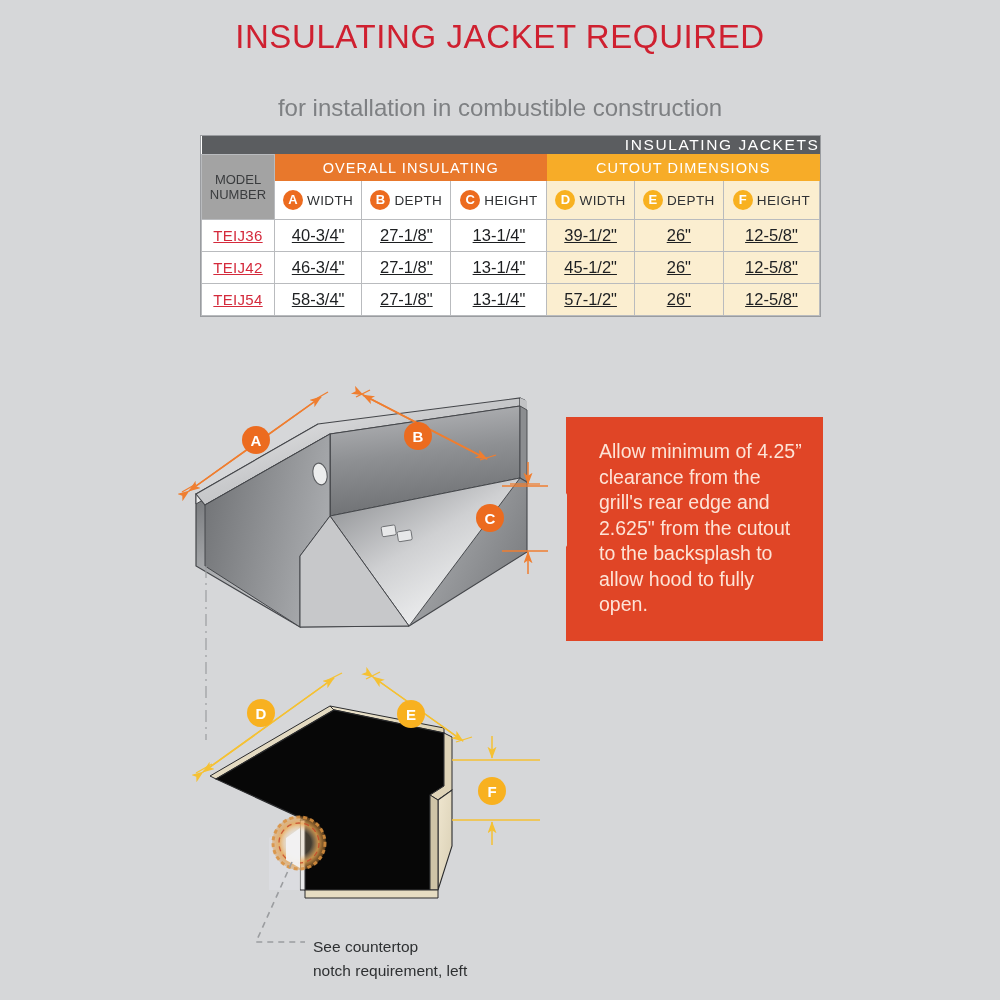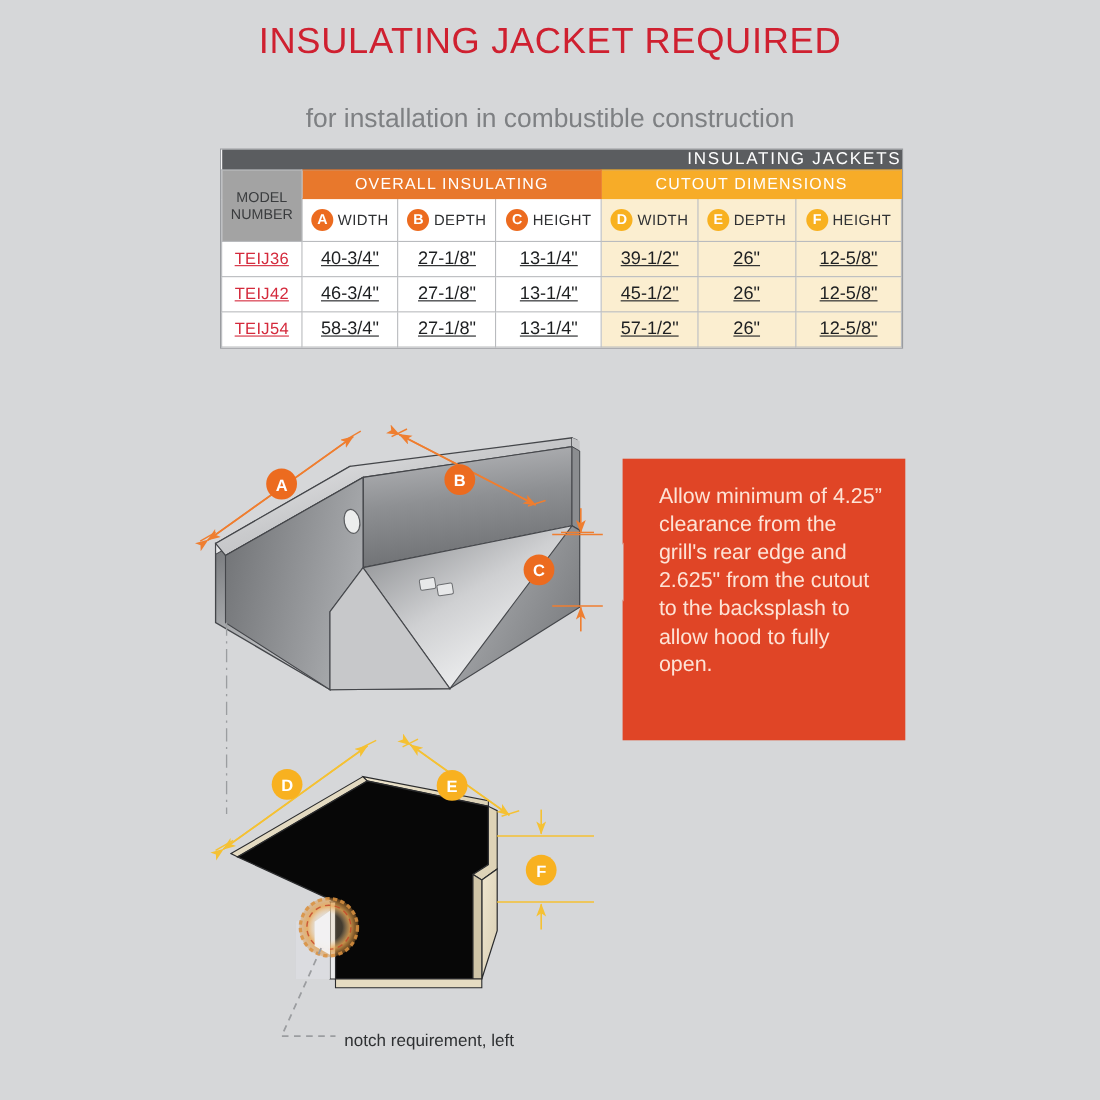--- a/index.html
+++ b/index.html
@@ -55,21 +55,21 @@
     vertical-align:middle;margin-right:4px;
   }
   .badge.o{background:#ec6b1f;}
   .badge.y{background:#f8b120;}
   .cell{height:31px;text-align:center;font-size:16.5px;color:#1d1f21;background:#fff;text-decoration:underline;}
   .cell.cut{background:#fbeed0;}
   .cell.model{color:#d42a3c;font-size:15px;letter-spacing:.3px;background:#fff;}
 
   
   .callout{
-    position:absolute;left:566px;top:417px;width:257px;height:256px;
+    position:absolute;left:566px;top:417px;width:257px;height:224px;
     background:#e04526;
     text-decoration:underline;
   }
   .callout-notch{
     position:absolute;left:-16px;top:76px;width:17px;height:54px;
   }
   .callout p{
     margin:0;position:absolute;left:33px;top:22px;width:205px;
     color:#fde3d6;font-size:19.5px;line-height:25.5px;
   }
@@ -323,16 +323,17 @@
   </svg>
 
   <div class="callout">
     <svg class="callout-notch" width="17" height="54" viewBox="0 0 17 54">
       <path d="M17,0 L17,54 L0,27 Z" fill="#d6d7d9"></path>
     </svg>
     <p>Allow minimum of 4.25” clearance from the grill's rear edge and 2.625" from the cutout to the backsplash to allow hood to fully open.</p>
   </div>
 
   <div class="caption">
+    <div>See countertop</div>
     <div>notch requirement, left</div>
   </div>
 
 </div>
 
 </body></html>

